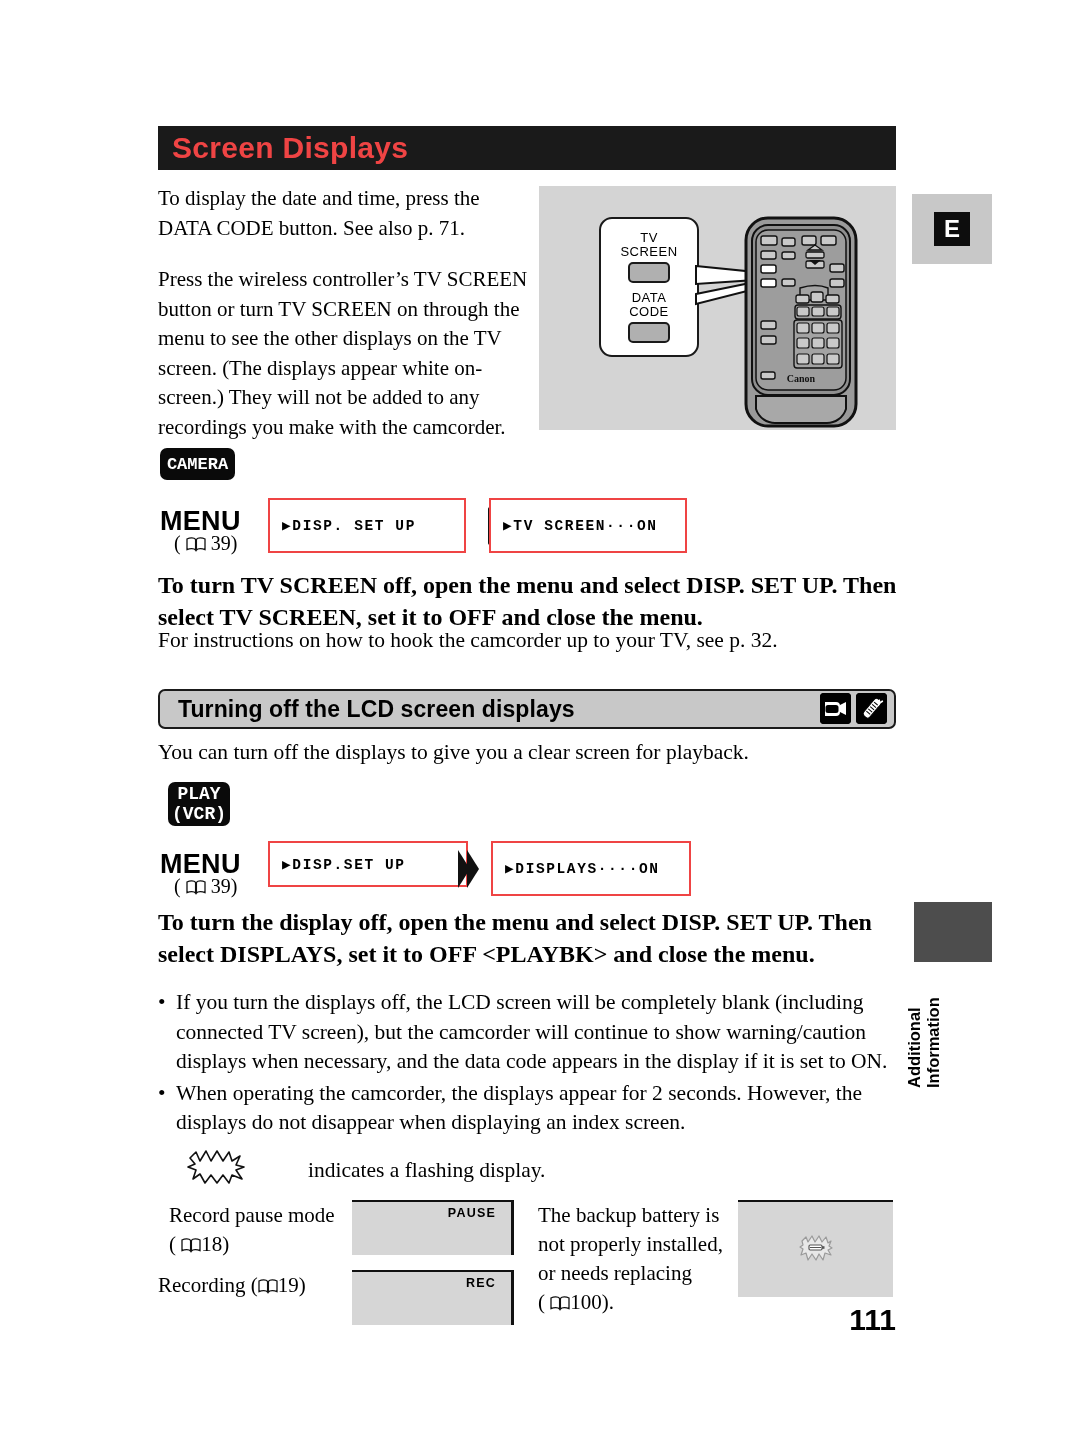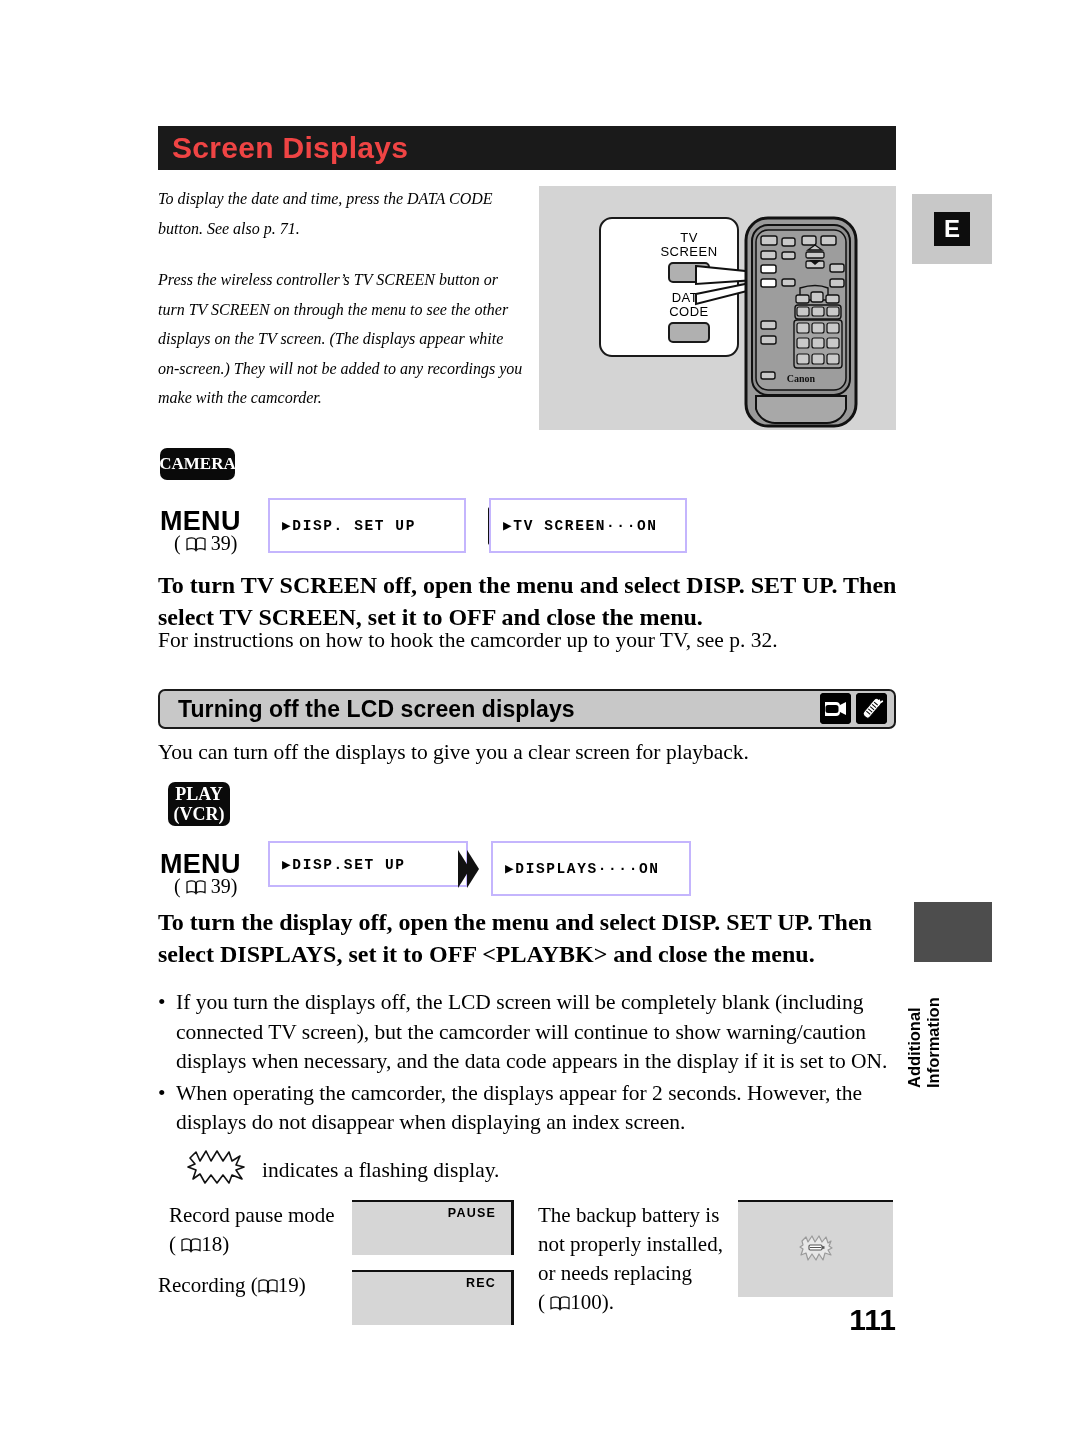--- a/index.html
+++ b/index.html
@@ -35,23 +35,22 @@
     letter-spacing: 0.3px;
     padding-left: 14px;
   }
 
   
   .intro-col {
     position: absolute;
     left: 158px;
     top: 184px;
     width: 370px;
-    font-size: 16px;
+    font-size: 21px;
     line-height: 29.5px;
-    font-style: italic;
   }
   .intro-col p { margin: 0 0 22px 0; }
   .intro-col p:last-child { margin-bottom: 0; }
 
   
   .remote-panel {
     position: absolute;
     left: 539px;
     top: 186px;
     width: 357px;
@@ -64,21 +63,20 @@
     top: 31px;
     width: 96px;
     height: 136px;
     background: #ffffff;
     border: 2px solid #1a1a1a;
     border-radius: 13px;
     display: flex;
     flex-direction: column;
     align-items: center;
     justify-content: center;
-    padding-left: 40px;
   }
   .callout-label {
     font-family: "Liberation Sans", sans-serif;
     font-size: 13px;
     line-height: 14px;
     text-align: center;
     letter-spacing: 0.5px;
   }
   .callout-btn {
     width: 38px;
@@ -125,21 +123,21 @@
     border-radius: 4px;
     position: relative;
   }
 
   
   .badge {
     position: absolute;
     background: #0a0a0a;
     border-radius: 7px;
     color: #fff;
-    font-family: Liberation Serif, serif;
+    font-family: Liberation Mono, monospace;
     font-weight: bold;
     text-align: center;
     display: flex;
     flex-direction: column;
     align-items: center;
     justify-content: center;
   }
   #badge-camera {
     left: 160px; top: 448px;
     width: 75px; height: 32px;
@@ -163,21 +161,21 @@
   .menu-ref {
     position: absolute;
     font-family: "Liberation Serif", serif;
     font-size: 20px;
     white-space: nowrap;
     margin-left: 6px;
   }
   .lcd-box {
     position: absolute;
     background: #ffffff;
-    border: 2px solid #c4b5fd;
+    border: 2px solid #ef4444;
     box-sizing: border-box;
     display: flex;
     align-items: center;
   }
   .lcd-text {
     font-family: "Liberation Mono", monospace;
     font-size: 14.5px;
     font-weight: bold;
     letter-spacing: 1.6px;
     padding-left: 12px;
@@ -228,20 +226,21 @@
   .bullet-txt { flex: 1; }
 
   
   .flash-note {
     position: absolute;
     left: 186px;
     top: 1150px;
     display: flex;
     align-items: center;
     font-size: 21.5px;
+    gap: 46px;
   }
   .flash-note .burst { margin-right: 14px; }
 
   
   .disp-cell-text {
     position: absolute;
     font-size: 21px;
     line-height: 29px;
     width: 200px;
   }

